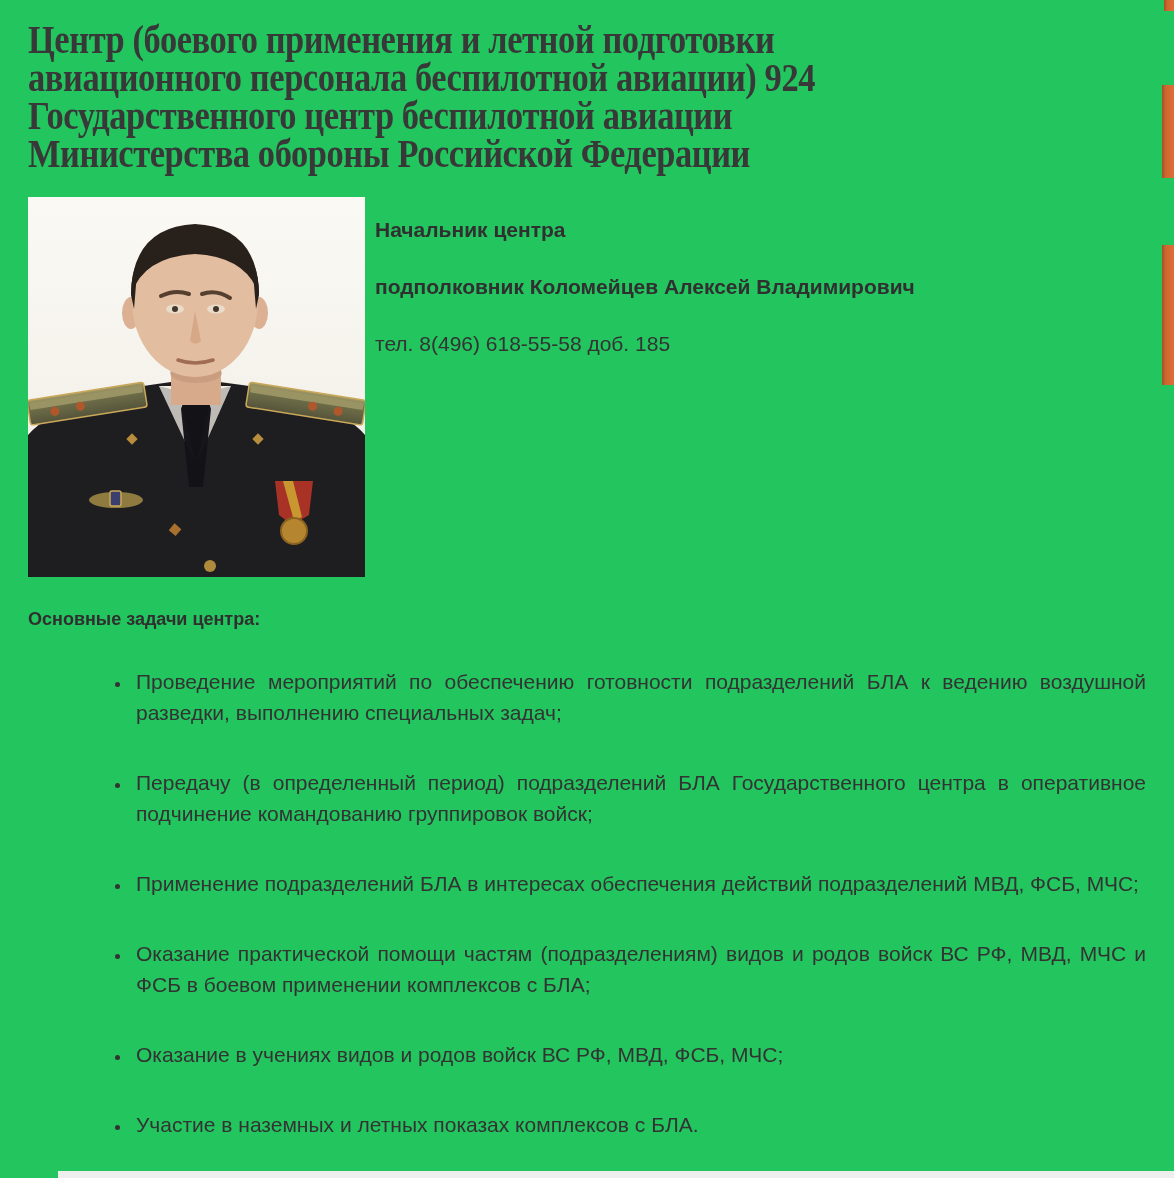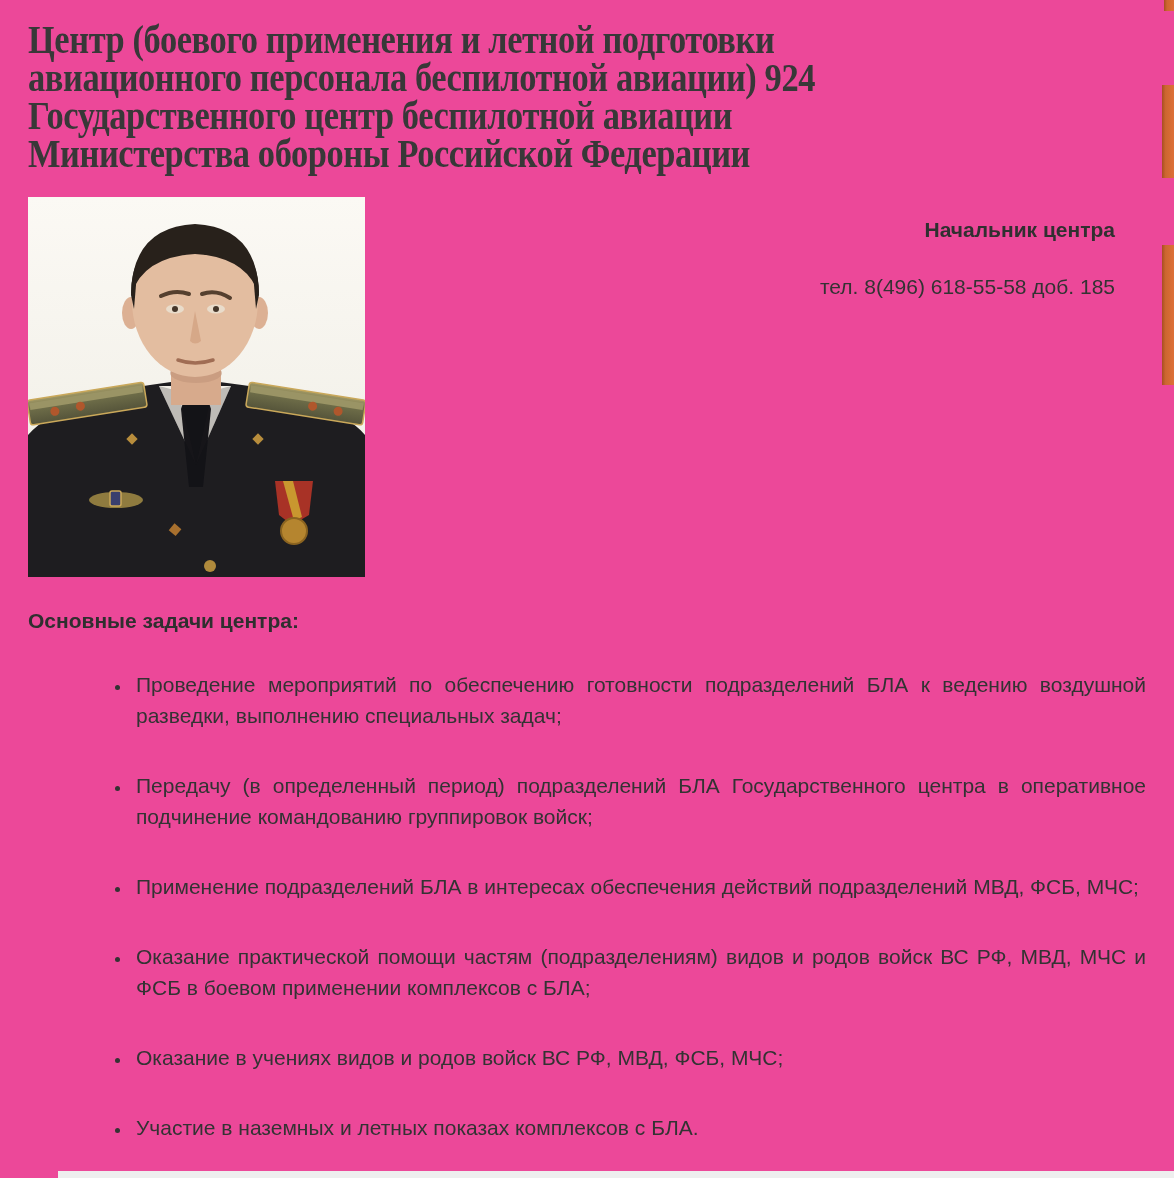--- a/index.html
+++ b/index.html
@@ -1,19 +1,19 @@
 <!DOCTYPE html>
 <html><head>
 <meta charset="utf-8">
 <style>
   html,body{margin:0;padding:0;background:#e3e3e3;}
   .page{
     position:relative;
     width:1174px;height:1178px;
-    background:#ec4899;
+    background:#22c55e;
     overflow:hidden;
     font-family:"Liberation Sans",sans-serif;
     color:#333333;
   }
   .content{
     position:relative;
     padding:16px 26px 0 28px;
   }
   
   .page-title{
@@ -35,36 +35,36 @@
     margin-top:25px;
     align-items:flex-start;
   }
   .photo-wrap{
     width:337px;height:380px;
     flex:0 0 337px;
   }
   .photo-wrap svg{display:block;width:337px;height:380px;}
   .officer-info{
     flex:1 1 auto;
-    text-align:right;
+    text-align:left;
     padding-top:22px;
     max-width:740px;
     margin-left:10px;
   }
   .officer-info p{
     margin:0 0 36px 0;
     font-size:21px;
     line-height:21px;
   }
   .officer-position,.officer-name{font-weight:bold;color:#303030;}
   .officer-phone{font-weight:normal;}
   
   .tasks-heading{
     margin:32px 0 0 0;
-    font-size:21px;
+    font-size:18px;
     font-weight:bold;
     color:#2f2f2f;
   }
   ul.tasks-list{
     margin:36px 0 12px 0;
     padding:0 0 0 104px;
     list-style:disc outside;
   }
   ul.tasks-list li{
     font-size:21px;
@@ -180,20 +180,21 @@
           <ellipse cx="88" cy="303" rx="27" ry="8" fill="#8f7b3f"></ellipse>
           <rect x="82" y="294" width="11" height="15" rx="2" fill="#3a3f6e" stroke="#caa85a" stroke-width="1.5"></rect>
 
           <rect x="143" y="328" width="9" height="9" transform="rotate(40 147 332)" fill="#a8702e"></rect>
           <circle cx="182" cy="369" r="6" fill="#b08a3c"></circle>
         </svg>
       </div>
 
       <div class="officer-info">
         <p class="officer-position">Начальник центра</p>
+        <p class="officer-name">подполковник Коломейцев Алексей Владимирович</p>
         <p class="officer-phone">тел. 8(496) 618-55-58 доб. 185</p>
       </div>
     </div>
 
     <p class="tasks-heading">Основные задачи центра:</p>
 
     <ul class="tasks-list">
       <li>Проведение мероприятий по обеспечению готовности подразделений БЛА к ведению воздушной разведки, выполнению специальных задач;</li>
       <li>Передачу (в определенный период) подразделений БЛА Государственного центра в оперативное подчинение командованию группировок войск;</li>
       <li>Применение подразделений БЛА в интересах обеспечения действий подразделений МВД, ФСБ, МЧС;</li>

